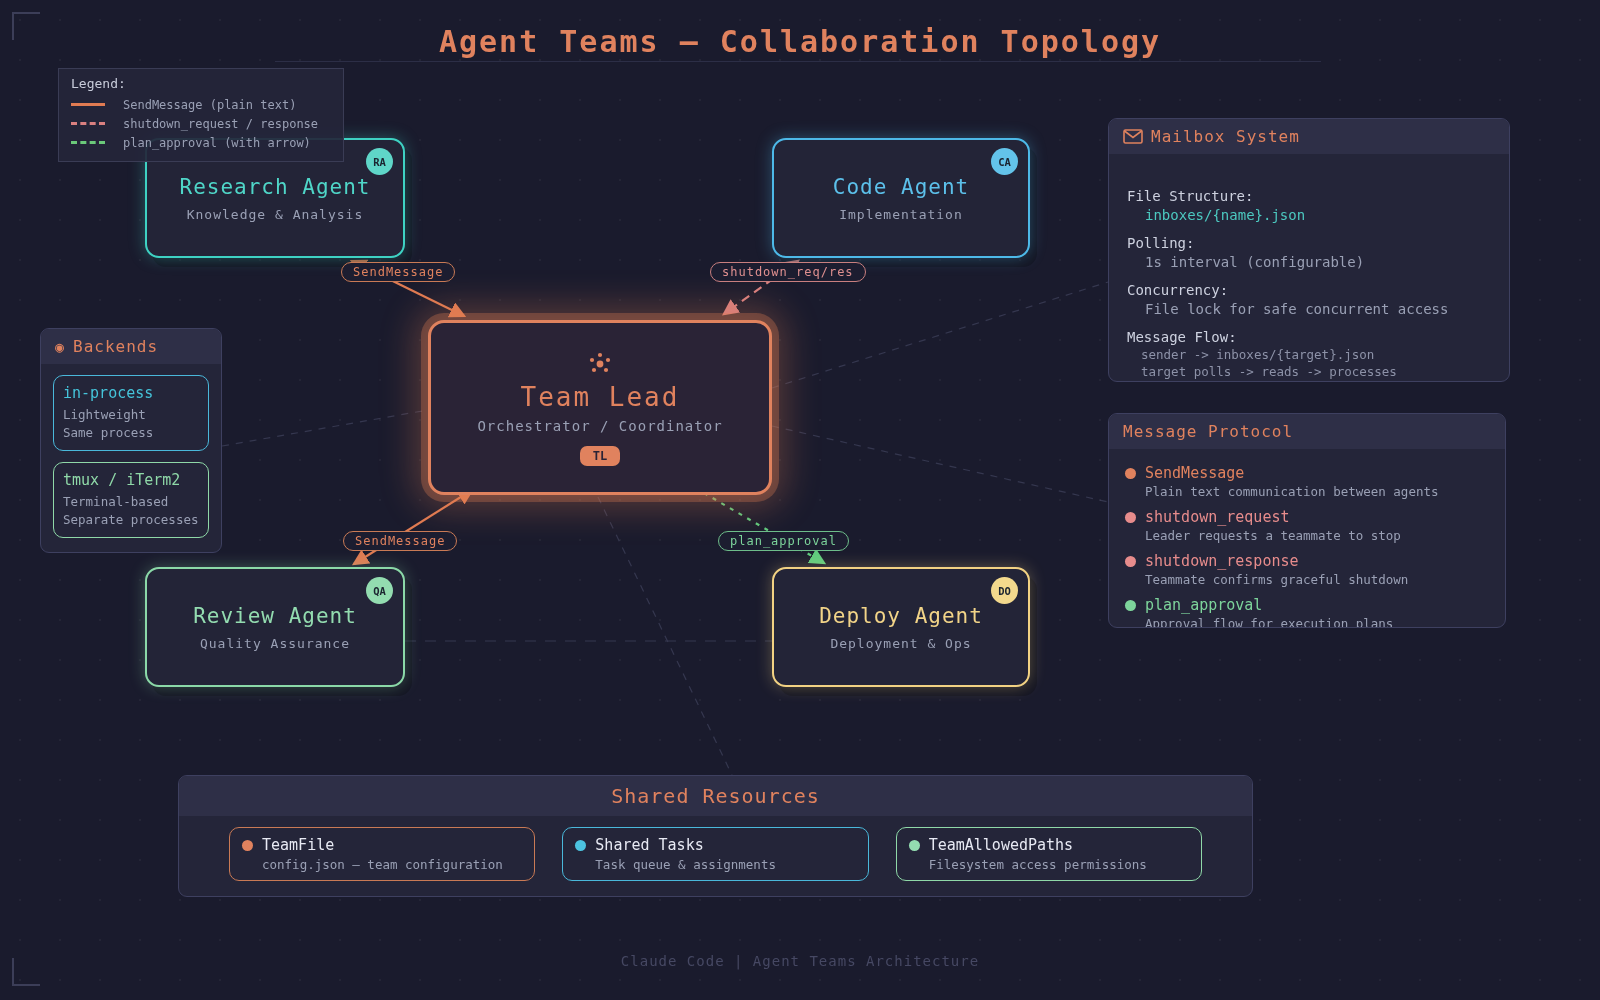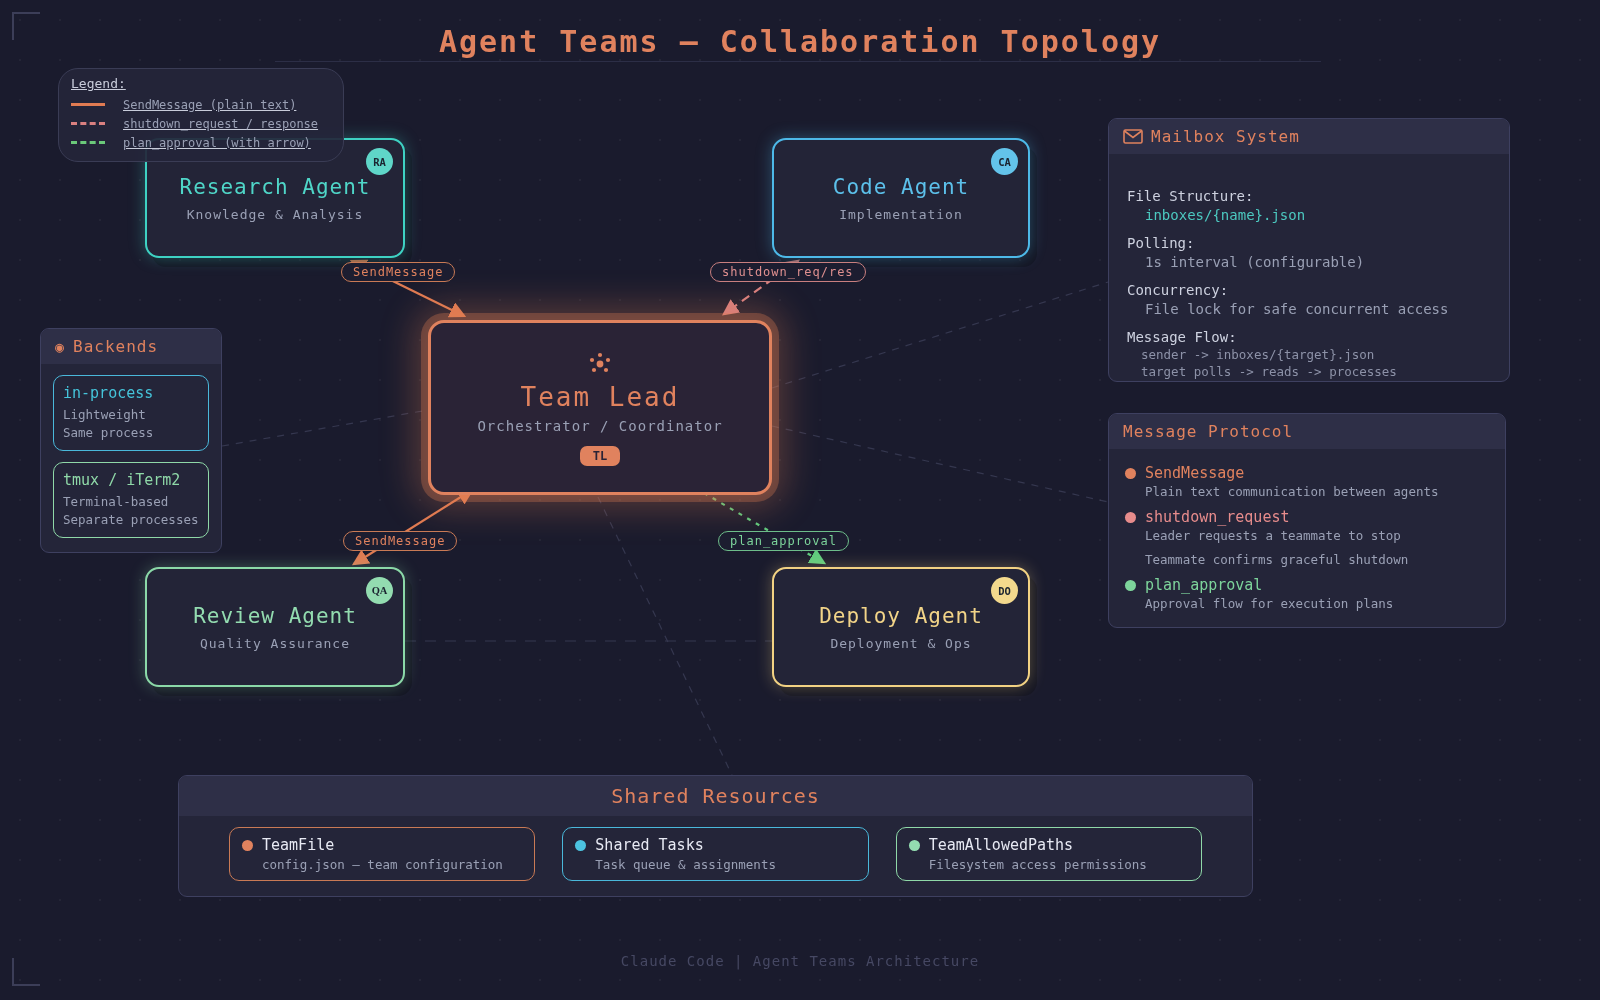--- a/index.html
+++ b/index.html
@@ -14,22 +14,22 @@
   
   .page-title{position:absolute;top:24px;left:0;width:100%;text-align:center;
     color:#e0825e;font-size:30px;letter-spacing:2px;font-weight:bold;}
   .title-rule{position:absolute;top:61px;left:275px;width:1046px;height:1px;background:#2c2e46;}
   
   .corner{position:absolute;width:26px;height:26px;}
   .corner.tl{left:12px;top:12px;border-left:2px solid #3c3e58;border-top:2px solid #3c3e58;}
   .corner.bl{left:12px;top:958px;border-left:2px solid #3c3e58;border-bottom:2px solid #3c3e58;}
   
   .legend{position:absolute;left:58px;top:68px;width:286px;box-sizing:border-box;
-    background:rgba(36,37,58,0.92);border:1px solid #3a3c55;border-radius:20px;
-    padding:7px 0 9px 12px;z-index:6;text-decoration:underline;}
+    background:rgba(36,37,58,0.92);border:1px solid #3a3c55;border-radius:0;
+    padding:7px 0 9px 12px;z-index:6;}
   .legend-heading{font-size:13px;color:#c8ccda;margin-bottom:4px;}
   .legend-row{display:flex;align-items:center;gap:18px;height:19px;font-size:12px;color:#9aa0b5;}
   .lg-line{width:34px;height:0;border-top:3px solid #e07b52;flex:0 0 auto;}
   .lg-line.solid{border-top:3px solid #e07b52;}
   .lg-line.dashed{border-top:3px dashed #d98080;}
   .lg-line.dotted{border-top:3px dashed #6bc97a;}
   
   svg.edges{position:absolute;left:0;top:0;z-index:2;}
   
   .node{position:absolute;box-sizing:border-box;border-radius:14px;background:#232437;
@@ -42,21 +42,21 @@
     box-shadow:0 0 16px rgba(62,210,195,0.35),7px 9px 0 rgba(0,0,0,0.22);}
   .node-research .ntitle{color:#4fd6c8;}
   .node-research .badge{background:#5fd6c8;}
   .node-code{left:772px;top:138px;width:258px;height:120px;border:2px solid #4db9e8;
     box-shadow:0 0 16px rgba(77,185,232,0.35),7px 9px 0 rgba(0,0,0,0.22);}
   .node-code .ntitle{color:#5cc0ea;}
   .node-code .badge{background:#63c3ea;}
   .node-review{left:145px;top:567px;width:260px;height:120px;border:2px solid #8bd9a8;
     box-shadow:0 0 16px rgba(139,217,168,0.32),7px 9px 0 rgba(0,0,0,0.22);}
   .node-review .ntitle{color:#93dcb0;}
-  .node-review .badge{background:#93dcb0;font-family:Liberation Serif, serif;}
+  .node-review .badge{background:#93dcb0;}
   .node-deploy{left:772px;top:567px;width:258px;height:120px;border:2px solid #f2d283;
     box-shadow:0 0 16px rgba(242,210,131,0.32),7px 9px 0 rgba(0,0,0,0.22);}
   .node-deploy .ntitle{color:#f2d488;}
   .node-deploy .badge{background:#f3d98d;}
   .node-tl{left:428px;top:320px;width:344px;height:175px;border:3px solid #e0825e;
     background:#2a2336;border-radius:16px;
     box-shadow:0 0 0 7px rgba(224,125,82,0.30),0 0 34px 14px rgba(224,125,82,0.30);z-index:5;}
   .node-tl .ntitle{color:#e0825e;font-size:26px;letter-spacing:2px;margin-top:6px;}
   .node-tl .nsub{font-size:14px;margin-top:6px;}
   .tl-pill{margin-top:12px;background:#e0825e;color:#2a2336;font-size:12px;font-weight:bold;
@@ -267,20 +267,24 @@
         <div class="pr-desc">Plain text communication between agents</div>
       </div>
       <div class="pr-item">
         <div class="pr-name pr-salmon">
             <span class="pr-dot pr-salmon-dot"></span>
             <span>shutdown_request</span>
           </div>
         <div class="pr-desc">Leader requests a teammate to stop</div>
       </div>
       <div class="pr-item">
+        <div class="pr-name pr-salmon">
+            <span class="pr-dot pr-salmon-dot"></span>
+            <span>shutdown_response</span>
+          </div>
         <div class="pr-desc">Teammate confirms graceful shutdown</div>
       </div>
       <div class="pr-item">
         <div class="pr-name pr-green">
             <span class="pr-dot pr-green-dot"></span>
             <span>plan_approval</span>
           </div>
         <div class="pr-desc">Approval flow for execution plans</div>
       </div>
     </div>

